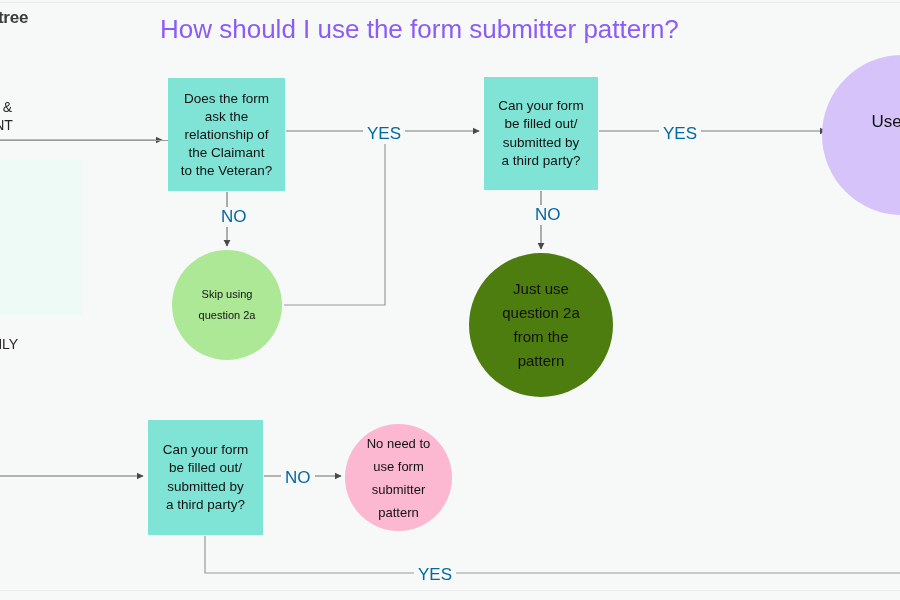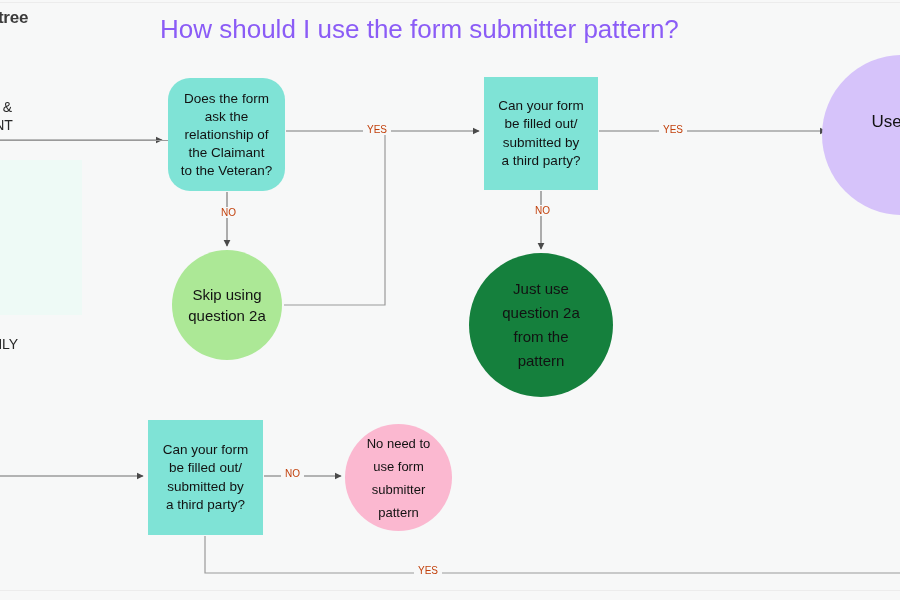--- a/index.html
+++ b/index.html
@@ -126,21 +126,21 @@
   #node-q-relationship {
     left: 168px;  top: 78px;  width: 117px; height: 113px;
     font-size: 13.5px; line-height: 18px;
   }
   #node-q-thirdparty-top {
     left: 484px;  top: 77px;  width: 114px; height: 113px;
     font-size: 13.5px; line-height: 18.5px;
   }
   #node-skip-2a {
     left: 172px;  top: 250px; width: 110px; height: 110px;
-    font-size: 15px; line-height: 21px;
+    font-size: 11px; line-height: 21px;
   }
   #node-just-2a {
     left: 469px;  top: 253px; width: 144px; height: 144px;
     font-size: 15px; line-height: 24px;
   }
   #node-use-full {
     left: 822px;  top: 55px;  width: 160px; height: 160px;
     font-size: 17px; line-height: 26px;
     justify-content: flex-start;
     padding-left: 10px;
@@ -151,22 +151,22 @@
     font-size: 13.5px; line-height: 18.5px;
   }
   #node-no-need {
     left: 345px;  top: 424px; width: 107px; height: 107px;
     font-size: 13px; line-height: 23px;
   }
 
   
   .edge-label {
     position: absolute;
-    font-size: 10px;
-    color: #c2410c;
+    font-size: 17px;
+    color: #0369a1;
     background: #f7f8f8;
     padding: 0 4px;
     white-space: nowrap;
   }
   #label-yes-1 { left: 363px; top: 124px; }
   #label-yes-2 { left: 659px; top: 124px; }
   #label-no-1  { left: 217px; top: 207px; }
   #label-no-2  { left: 531px; top: 205px; }
   #label-no-3  { left: 281px; top: 468px; }
   #label-yes-3 { left: 414px; top: 565px; }
@@ -234,41 +234,41 @@
 <div class="note-card">
   <div class="note-text">HERE:
 ur form
 a service/
 ailable to
 s and a
 t or just
 rans?</div>
 </div>
 
-<div class="node rect" id="node-q-relationship" style="background:#7FE3D6;border-radius:22px;">
+<div class="node rect" id="node-q-relationship" style="background:#7FE3D6;">
   <span class="label">Does the form
 ask the
 relationship of
 the Claimant
 to the Veteran?</span>
 </div>
 
 <div class="node rect" id="node-q-thirdparty-top" style="background:#7FE3D6;">
   <span class="label">Can your form
 be filled out/
 submitted by
 a third party?</span>
 </div>
 
 <div class="node circle" id="node-skip-2a" style="background:#ACE896;">
   <span class="label">Skip using
 question 2a</span>
 </div>
 
-<div class="node circle" id="node-just-2a" style="background:#15803d;justify-content:center;">
+<div class="node circle" id="node-just-2a" style="background:#4d7c0f;justify-content:center;">
   <span class="label">Just use
 question 2a
 from the
 pattern</span>
 </div>
 
 <div class="node circle" id="node-use-full" style="background:#D6C3FA;">
   <span class="label">Use full p
 2</span>
 </div>

